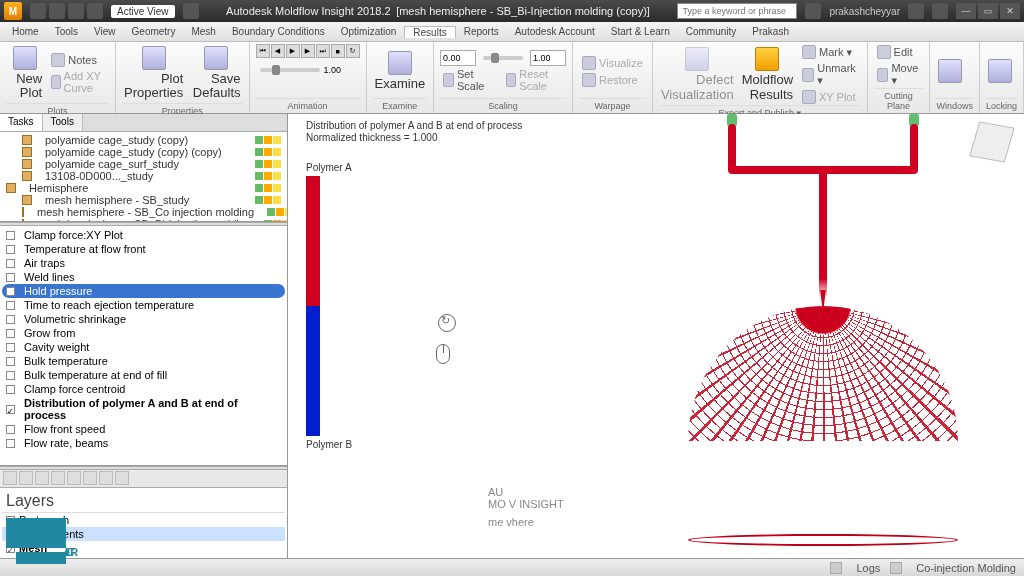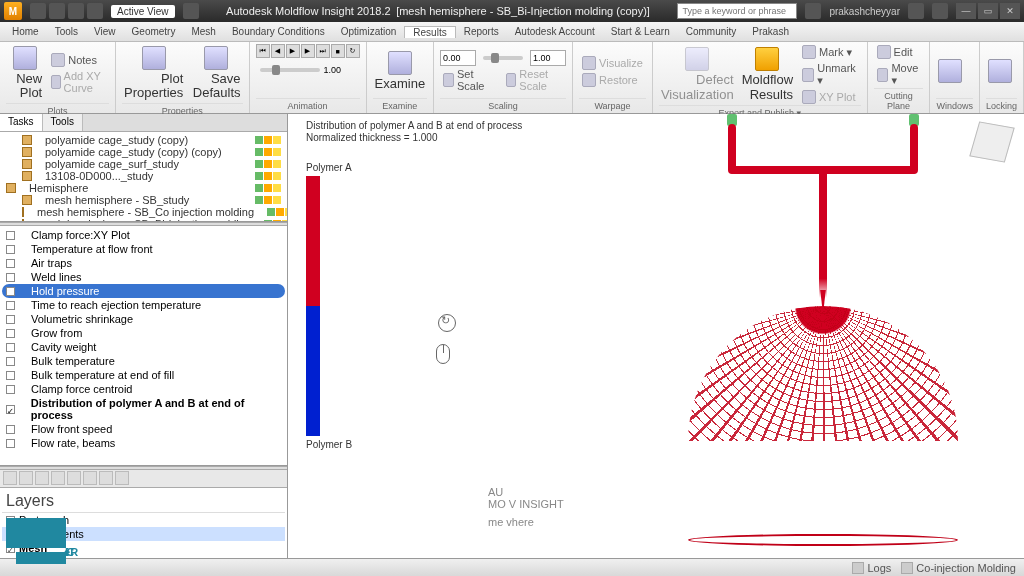--- a/index.html
+++ b/index.html
@@ -49,21 +49,21 @@
 .lp-tabs span { padding: 2px 8px; font-size: 10px; border-right: 1px solid #bbb; background: #eee; cursor: pointer; }
 .lp-tabs span.active { background: #fff; }
 .tree { flex: 0 0 90px; overflow-y: auto; background: #fff; border-bottom: 1px solid #999; padding: 2px; }
 .tree-item { display: flex; align-items: center; gap: 13px; padding: 0 4px; font-size: 9px; color: #333; white-space: nowrap; cursor: pointer; }
 .tree-item.child { padding-left: 20px; }
 .ticon { width: 10px; height: 10px; background: #e0b060; border: 1px solid #a07020; display: inline-block; }
 .tbadges { margin-left: auto; display: flex; gap: 1px; }
 .tb { width: 8px; height: 8px; display: inline-block; }
 .tb.g { background: #6b6; } .tb.o { background: #fa0; } .tb.y { background: #fd4; }
 .resultlist { flex: 1; overflow-y: auto; background: #fff; border-bottom: 1px solid #999; padding: 2px; }
-.rl-item { display: flex; align-items: center; gap: 16px; padding: 1px 4px; font-size: 9px; cursor: pointer; }
+.rl-item { display: flex; align-items: center; gap: 9px; padding: 1px 4px; font-size: 9px; cursor: pointer; }
 .rl-item.selected { background: #3874d0; color: #fff; border-radius: 7px; }
 .rl-item.bold { font-weight: bold; }
 .chk { width: 9px; height: 9px; border: 1px solid #888; background: #fff; display: inline-block; }
 .chk.on::after { content: '✓'; font-size: 8px; position: relative; top: -2px; left: 0px; color: #333; }
 .lp-toolbar { height: 18px; background: #e8e8e8; border-bottom: 1px solid #aaa; display: flex; gap: 2px; padding: 1px 3px; }
 .lp-tool { width: 14px; height: 14px; background: #ddd; border: 1px solid #bbb; cursor: pointer; }
 .layers { flex: 0 0 70px; background: #fff; padding: 2px; overflow: hidden; }
 .layer-head { font-size: 16px; padding: 2px 4px; color: #444; border-bottom: 1px solid #ddd; }
 .layer-item { display: flex; align-items: center; gap: 4px; padding: 1px 4px; font-size: 9px; }
 .layer-item.sel { background: #cce0ff; }
@@ -101,21 +101,21 @@
 .cursor-orbit::after { content: '↻'; font-size: 11px; position: absolute; left: 2px; top: -1px; color: #666; }
 .cursor-mouse { position: absolute; left: 148px; top: 230px; width: 14px; height: 20px; border: 1.5px solid #666; border-radius: 7px; }
 .cursor-mouse::before { content: ''; position: absolute; left: 50%; top: 0; width: 1px; height: 8px; background: #666; }
 
 .viewcube { position: absolute; top: 10px; right: 14px; width: 36px; height: 36px; background: #eee; border: 1px solid #bbb; transform: rotate(10deg) skew(-6deg); }
 
 .overlay-tag { position: absolute; left: 200px; bottom: 30px; font-size: 9px; color: #888; }
 
 
 .statusbar { height: 18px; background: linear-gradient(#f0f0f0, #d8d8d8); border-top: 1px solid #999; display: flex; align-items: center; justify-content: flex-end; padding: 0 8px; gap: 10px; font-size: 10px; color: #555; }
-.sb-item { display: flex; align-items: center; gap: 3px; }
+.sb-item { display: flex; align-items: center; gap: 14px; }
 .sb-icon { width: 12px; height: 12px; background: #ccc; border: 1px solid #aaa; }
 
 
 .watermark { position: absolute; left: 6px; bottom: -2px; font-size: 96px; font-weight: 800; color: #2088a0; font-family: Arial, sans-serif; letter-spacing: -4px; pointer-events: none; z-index: 100; }
 .watermark .sq { display: inline-block; position: relative; top: 8px; }
 .watermark .sqb { width: 60px; height: 30px; background: #2088a0; display: block; }
 .watermark .sqt { width: 50px; height: 12px; background: #2088a0; display: block; margin-top: 4px; margin-left: 10px; }
 </style>
 </head>
 <body>

